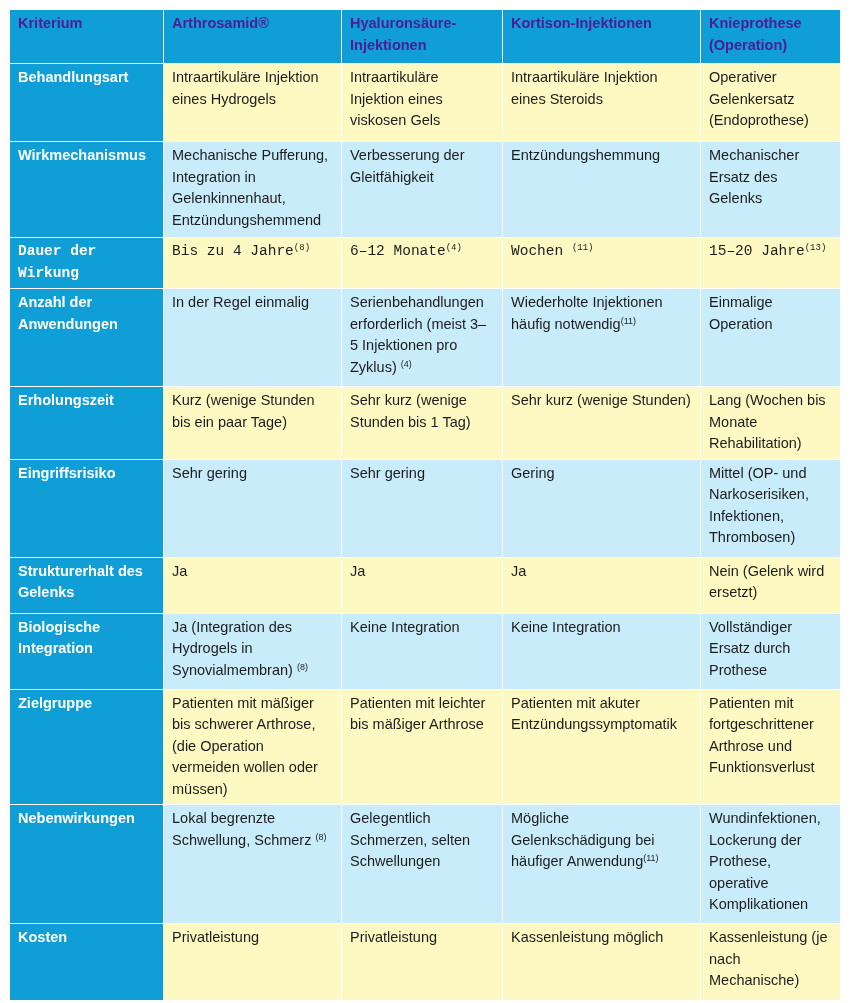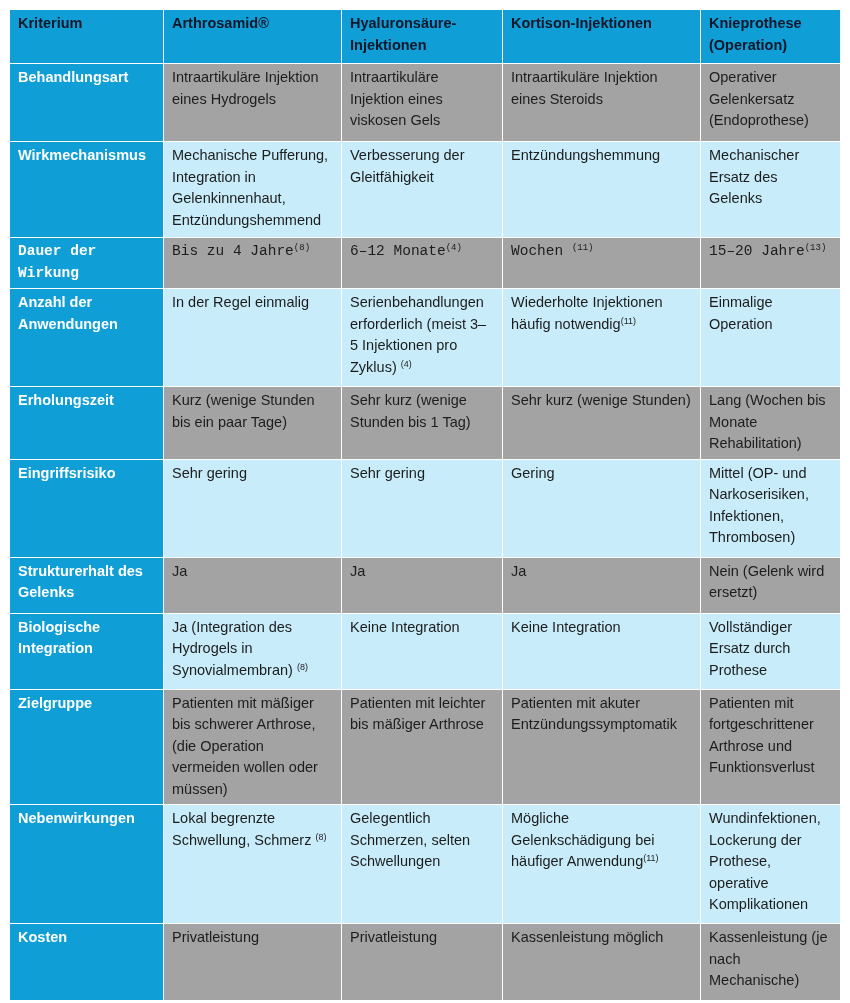--- a/index.html
+++ b/index.html
@@ -8,26 +8,26 @@
   table.cmp {
     position: absolute; left: 9px; top: 9px;
     width: 831px; border-collapse: collapse; table-layout: fixed;
     font-size: 14.5px; line-height: 21.5px; color: #1d1d1d;
   }
   table.cmp td, table.cmp th {
     border: 1.5px solid #ffffff; vertical-align: top;
     padding: 3px 8px 4px 8px; text-align: left;
   }
   table.cmp th {
-    background: #109ed6; color: #0f172a; font-weight: bold;
+    background: #109ed6; color: #4c1d95; font-weight: bold;
   }
   table.cmp td.rowhead {
     background: #109ed6; color: #ffffff; font-weight: bold;
   }
-  tr.band-a td.cell { background: #a3a3a3; }
+  tr.band-a td.cell { background: #fef9c3; }
   tr.band-b td.cell { background: #c8ecfa; }
   sup { font-size: 9px; line-height: 0; vertical-align: 5px; }
   col.c0 { width: 154px; } col.c1 { width: 178px; } col.c2 { width: 161px; }
   col.c3 { width: 198px; } col.c4 { width: 140px; }
 </style>
 </head>
 <body>
 
 <table class="cmp">
   <colgroup>

